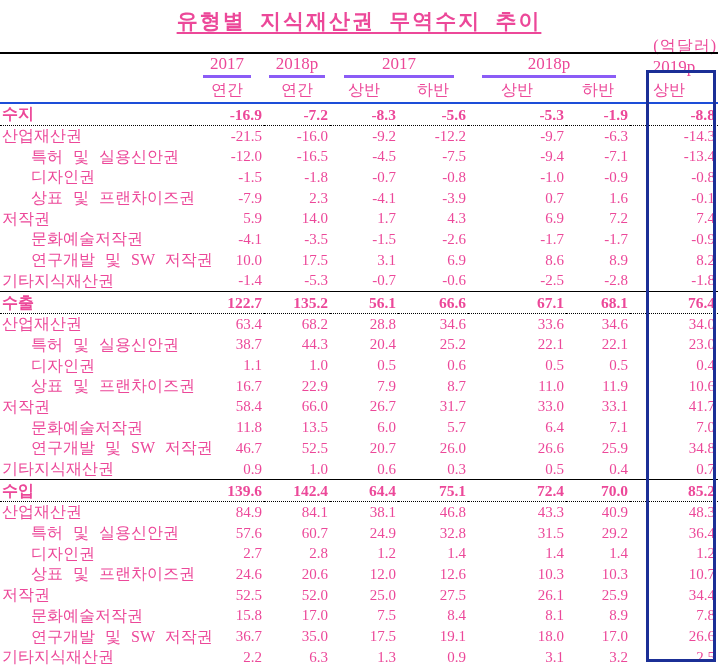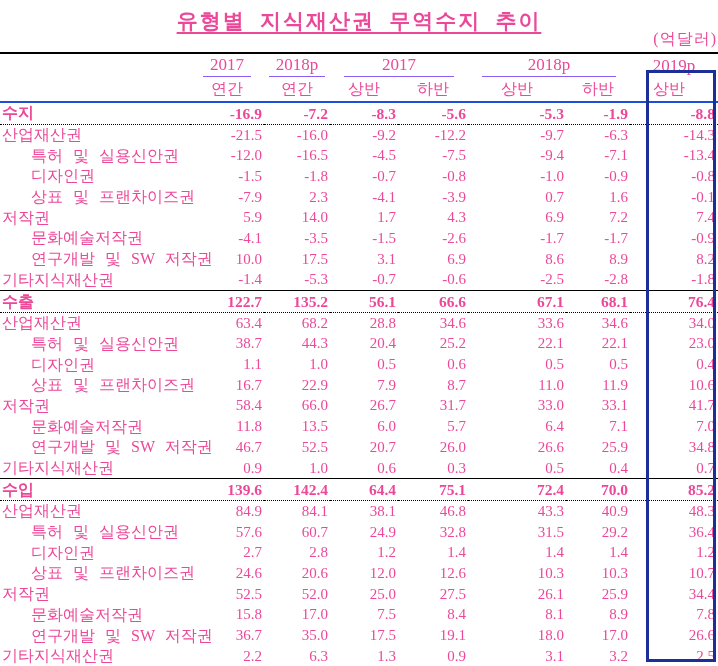--- a/index.html
+++ b/index.html
@@ -12,33 +12,33 @@
   }
   .title{
     margin:0;padding-top:7px;
     text-align:center;
     font-size:21px;font-weight:bold;
     letter-spacing:2px;word-spacing:7px;
     text-decoration:underline;
     text-underline-offset:4px;
   }
   .unit{
-    position:absolute;top:29px;right:1px;
+    position:absolute;top:36px;right:1px;
     font-size:16px;letter-spacing:1px;
   }
   table.tbl{
     position:absolute;left:0;top:52px;
     width:718px;
     border-collapse:collapse;table-layout:fixed;
     border-top:2px solid #000;
     border-bottom:2px solid #000;
   }
   .tbl th,.tbl td{padding:0;font-weight:normal;}
   tr.yr th{height:23px;font-size:17px;vertical-align:bottom;text-align:center;}
-  tr.yr th .u{display:inline-block;border-bottom:1px solid #8b5cf6;padding:0 7px 1px 7px;}
+  tr.yr th .u{display:inline-block;border-bottom:3px solid #8b5cf6;padding:0 7px 1px 7px;}
   tr.yr th.g .u{display:block;margin:0 14px;padding:0 0 1px 0;}
   tr.yr th.nl .u{border-bottom:none;}
   tr.sub th{height:24px;font-size:16px;text-align:center;vertical-align:middle;border-bottom:2px solid #1d4ed8;}
   tr.sub th.lastc{padding-right:10px;}
   tbody td{height:20.7px;font-size:15px;vertical-align:middle;line-height:1;}
   td.lbl{font-size:16px;text-align:left;padding-left:2px;word-spacing:6px;white-space:nowrap;}
   td.ind1{padding-left:31px;}
   td.num{text-align:right;padding-right:2px;font-family:"Liberation Serif","DejaVu Serif",serif;}
   td.lastc{padding-right:3px;}
   tr.bold td{font-weight:bold;}

